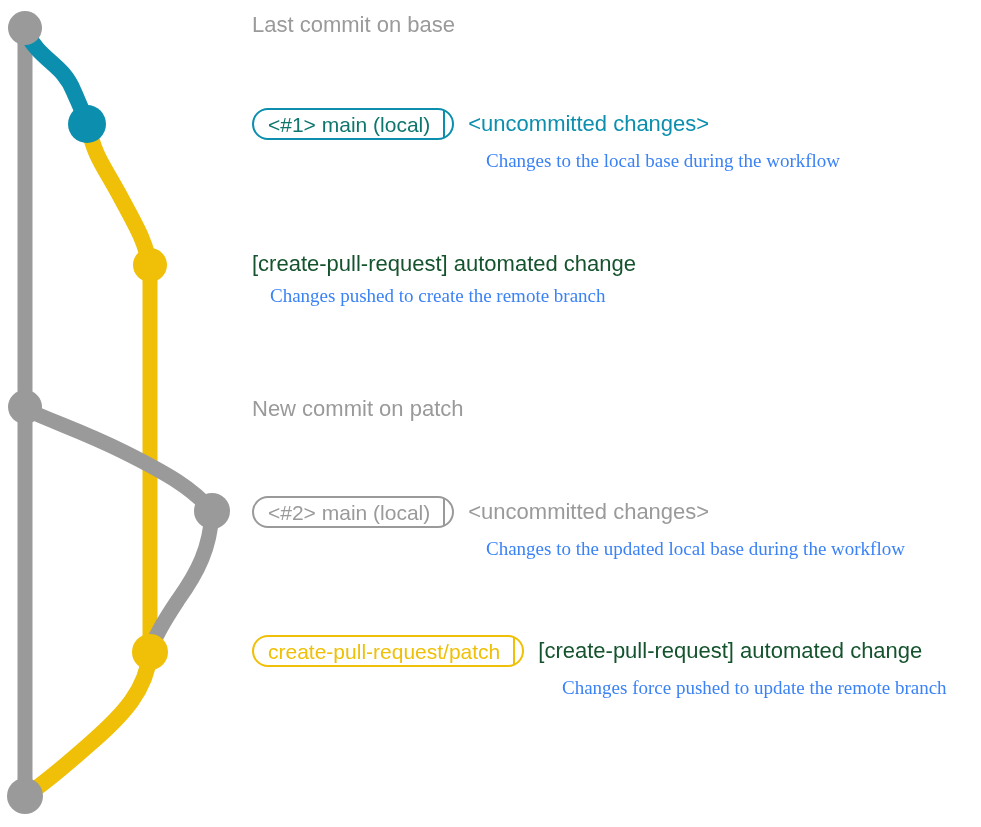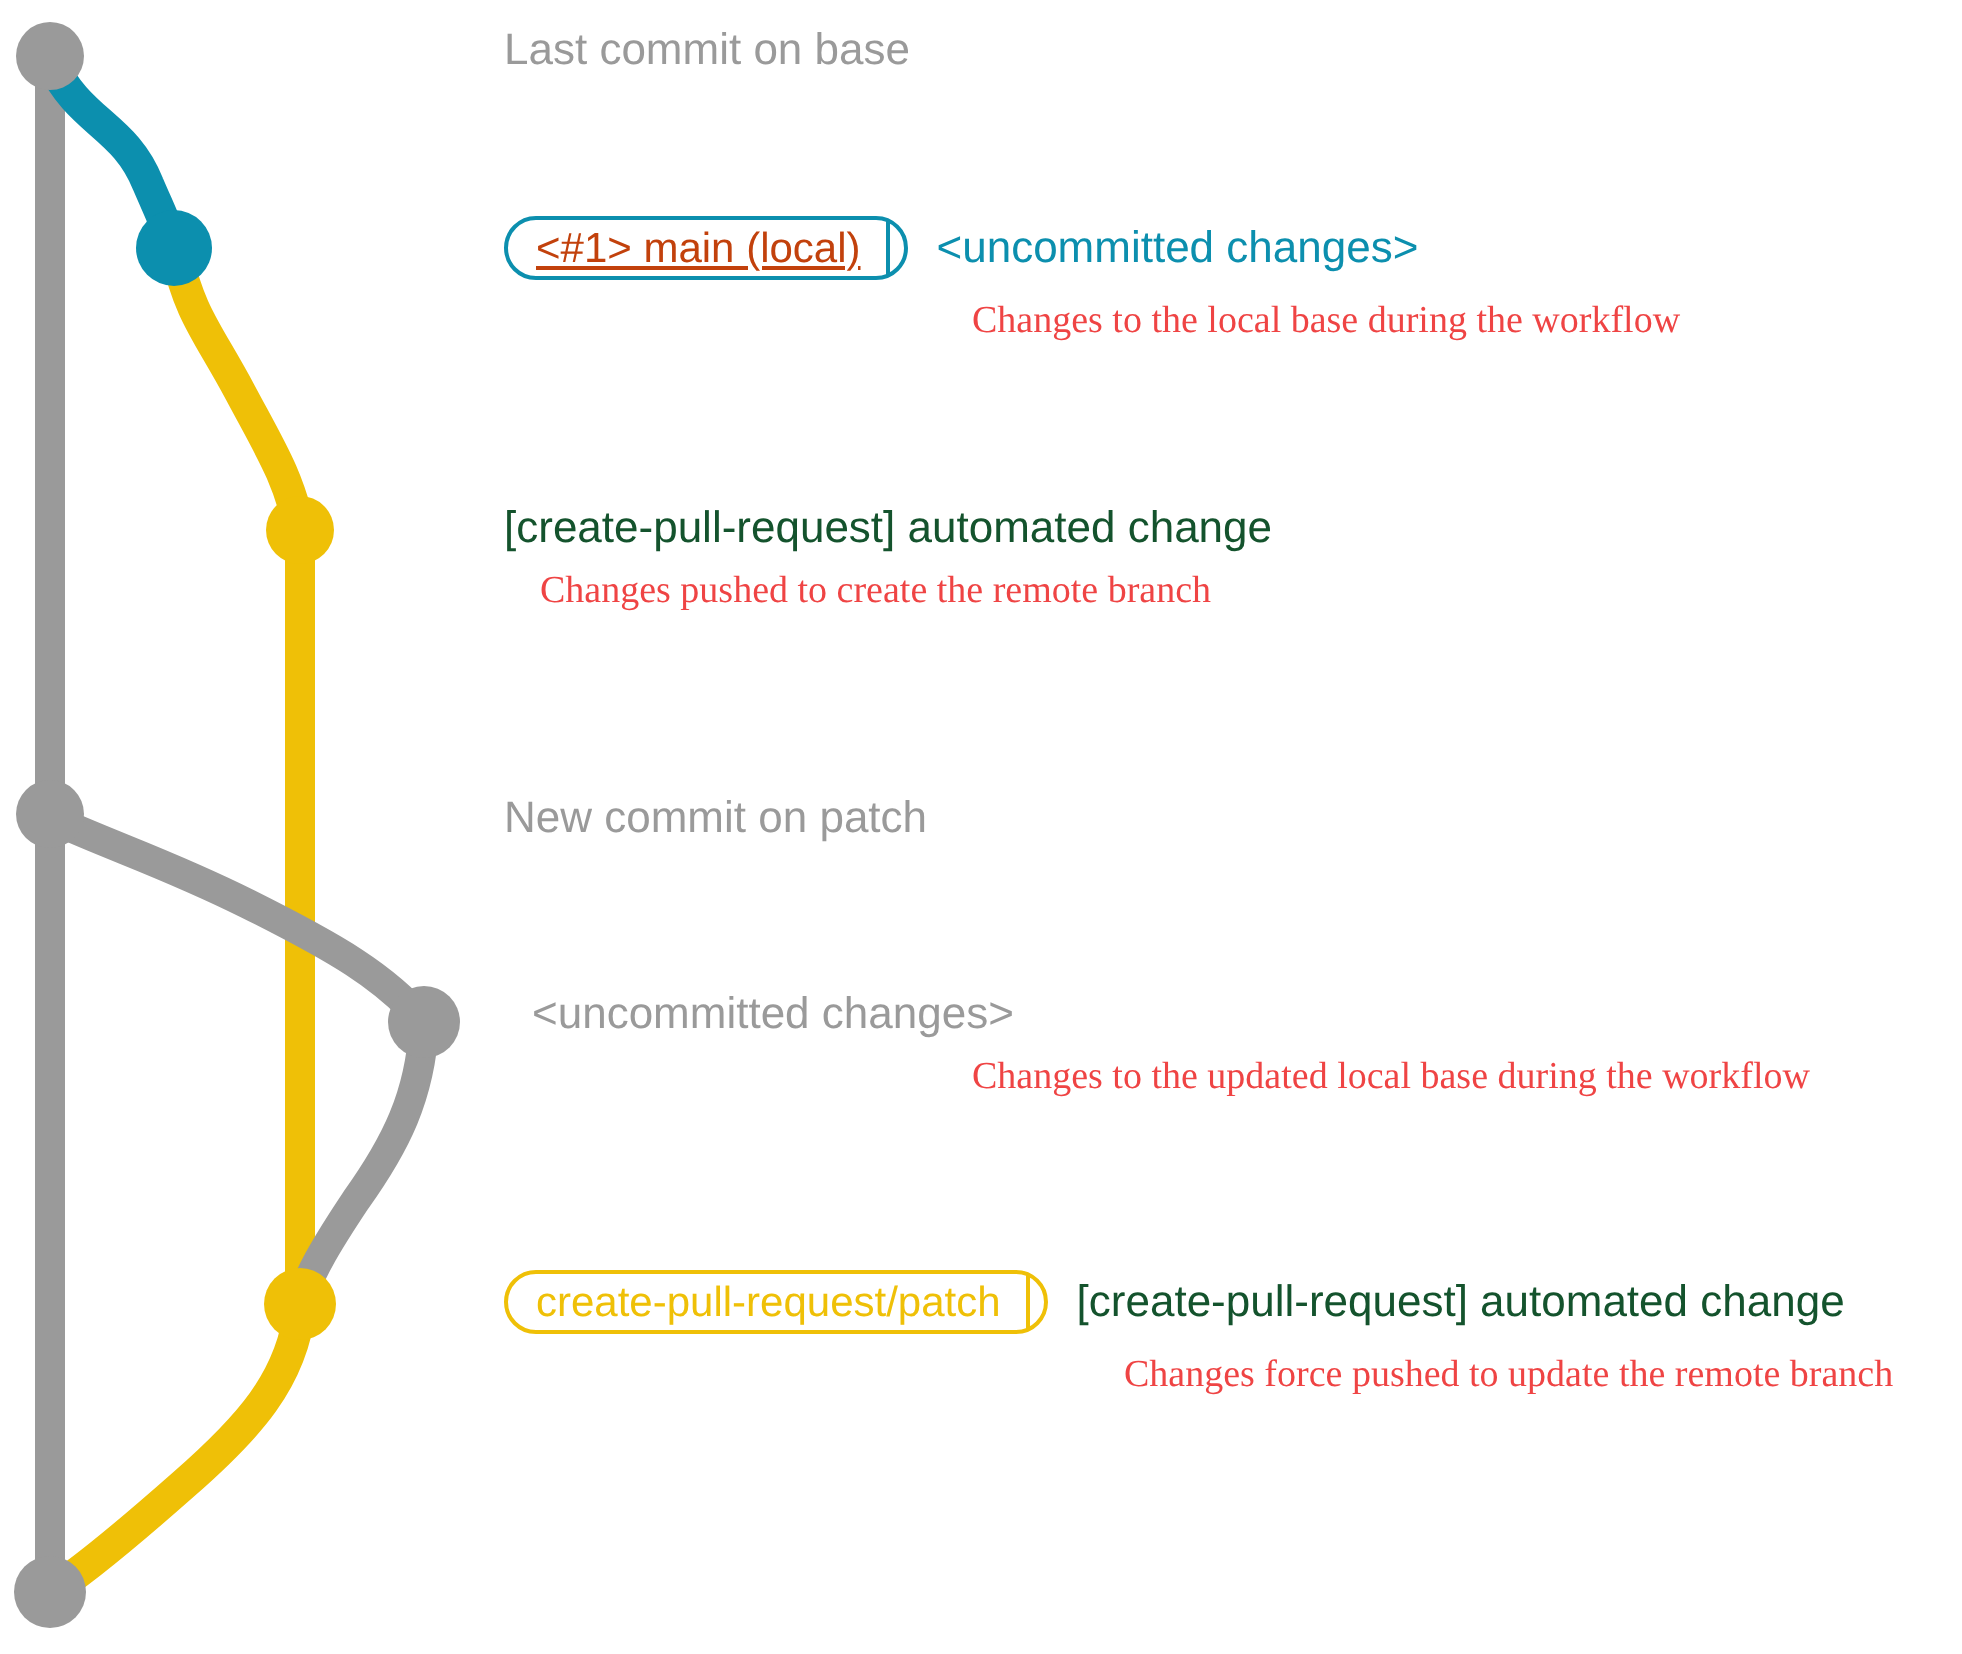--- a/index.html
+++ b/index.html
@@ -68,42 +68,42 @@
   }
   .pill .pill-label {
     padding-right: 13px;
   }
   .pill .pill-sep {
     width: 2px;
     align-self: stretch;
     background: #9a9a9a;
     margin-right: 7px;
   }
-  .pill.teal { border-color: #0c8fae; color: #c2410c; text-decoration: underline; }
+  .pill.teal { border-color: #0c8fae; color: #0f766e; }
   .pill.teal .pill-sep { background: #0c8fae; }
   .pill.yellow { border-color: #efc007; color: #efc007; }
   .pill.yellow .pill-sep { background: #efc007; }
 
   .subject {
     font-family: Liberation Sans, sans-serif;
     font-size: 22px;
     line-height: 1;
     white-space: nowrap;
     margin-left: 14px;
     color: #9a9a9a;
   }
   .subject.teal { color: #0c8fae; }
   .subject.yellow { color: #14532d; }
   .subject.nopill { margin-left: 0; }
 
   .caption {
     font-family: "Liberation Serif", serif;
     font-size: 19px;
     line-height: 1;
-    color: #ef4444;
+    color: #3b82f6;
     white-space: nowrap;
     margin-top: 11px;
   }
   .caption.indent-a { margin-left: 234px; }
   .caption.indent-b { margin-left: 18px; }
   .caption.indent-c { margin-left: 234px; }
   .caption.indent-d { margin-left: 310px; }
 </style>
 </head>
 <body>
@@ -160,20 +160,24 @@
     </div>
     <div class="caption indent-b">Changes pushed to create the remote branch</div>
   </div>
 
   <div class="row" style="top:398px;">
     <div class="head-text">New commit on patch</div>
   </div>
 
   <div class="row" style="top:496px;">
     <div class="tagline">
+      <span class="pill">
+        <span class="pill-label">&lt;#2&gt; main (local)</span>
+        <span class="pill-sep"></span>
+      </span>
       <span class="subject">&lt;uncommitted changes&gt;</span>
     </div>
     <div class="caption indent-c">Changes to the updated local base during the workflow</div>
   </div>
 
   <div class="row" style="top:635px;">
     <div class="tagline">
       <span class="pill yellow">
         <span class="pill-label">create-pull-request/patch</span>
         <span class="pill-sep"></span>

